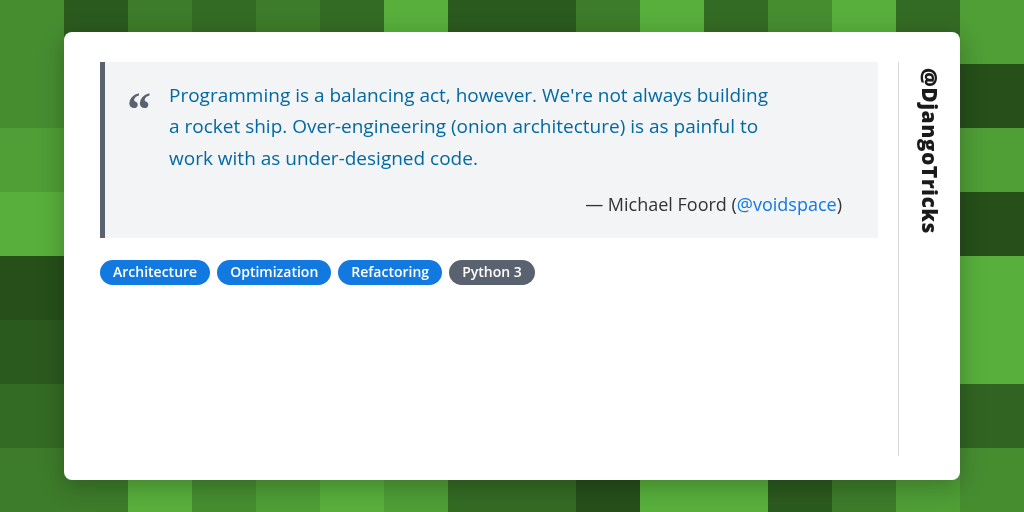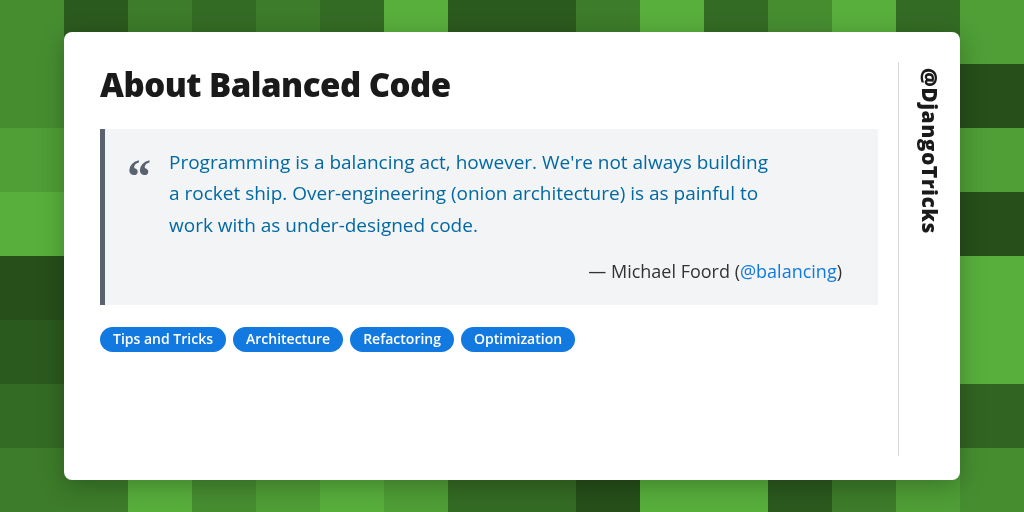--- a/index.html
+++ b/index.html
@@ -236,34 +236,33 @@
     <div style="background: rgb(88, 175, 60);"></div>
     <div style="background: rgb(88, 175, 60);"></div>
     <div style="background: rgb(43, 90, 30);"></div>
     <div style="background: rgb(61, 124, 42);"></div>
     <div style="background: rgb(79, 158, 54);"></div>
     <div style="background: rgb(70, 141, 48);"></div>
   </div>
 
 <div class="card">
   <div class="main">
-    <h1 class="title">About Balanced Code</h1>
 
     <div class="quote-box">
       <div class="quote-mark">“</div>
       <div class="quote-text">Programming is a balancing act, however. We're not always building a rocket ship. Over-engineering (onion architecture) is as painful to work with as under-designed code.</div>
       <div class="attribution">
-        <span>— Michael Foord (</span><a href="#">@balancing</a><span>)</span>
+        <span>— Michael Foord (</span><a href="#">@voidspace</a><span>)</span>
       </div>
     </div>
 
     <div class="tags">
-        <span class="tag blue">Tips and Tricks</span>
         <span class="tag blue">Architecture</span>
+        <span class="tag blue">Optimization</span>
         <span class="tag blue">Refactoring</span>
-        <span class="tag blue">Optimization</span>
+        <span class="tag gray">Python 3</span>
       </div>
   </div>
 
   <div class="sidebar">
     <div class="handle">@DjangoTricks</div>
   </div>
 </div>
 
 </body></html>

